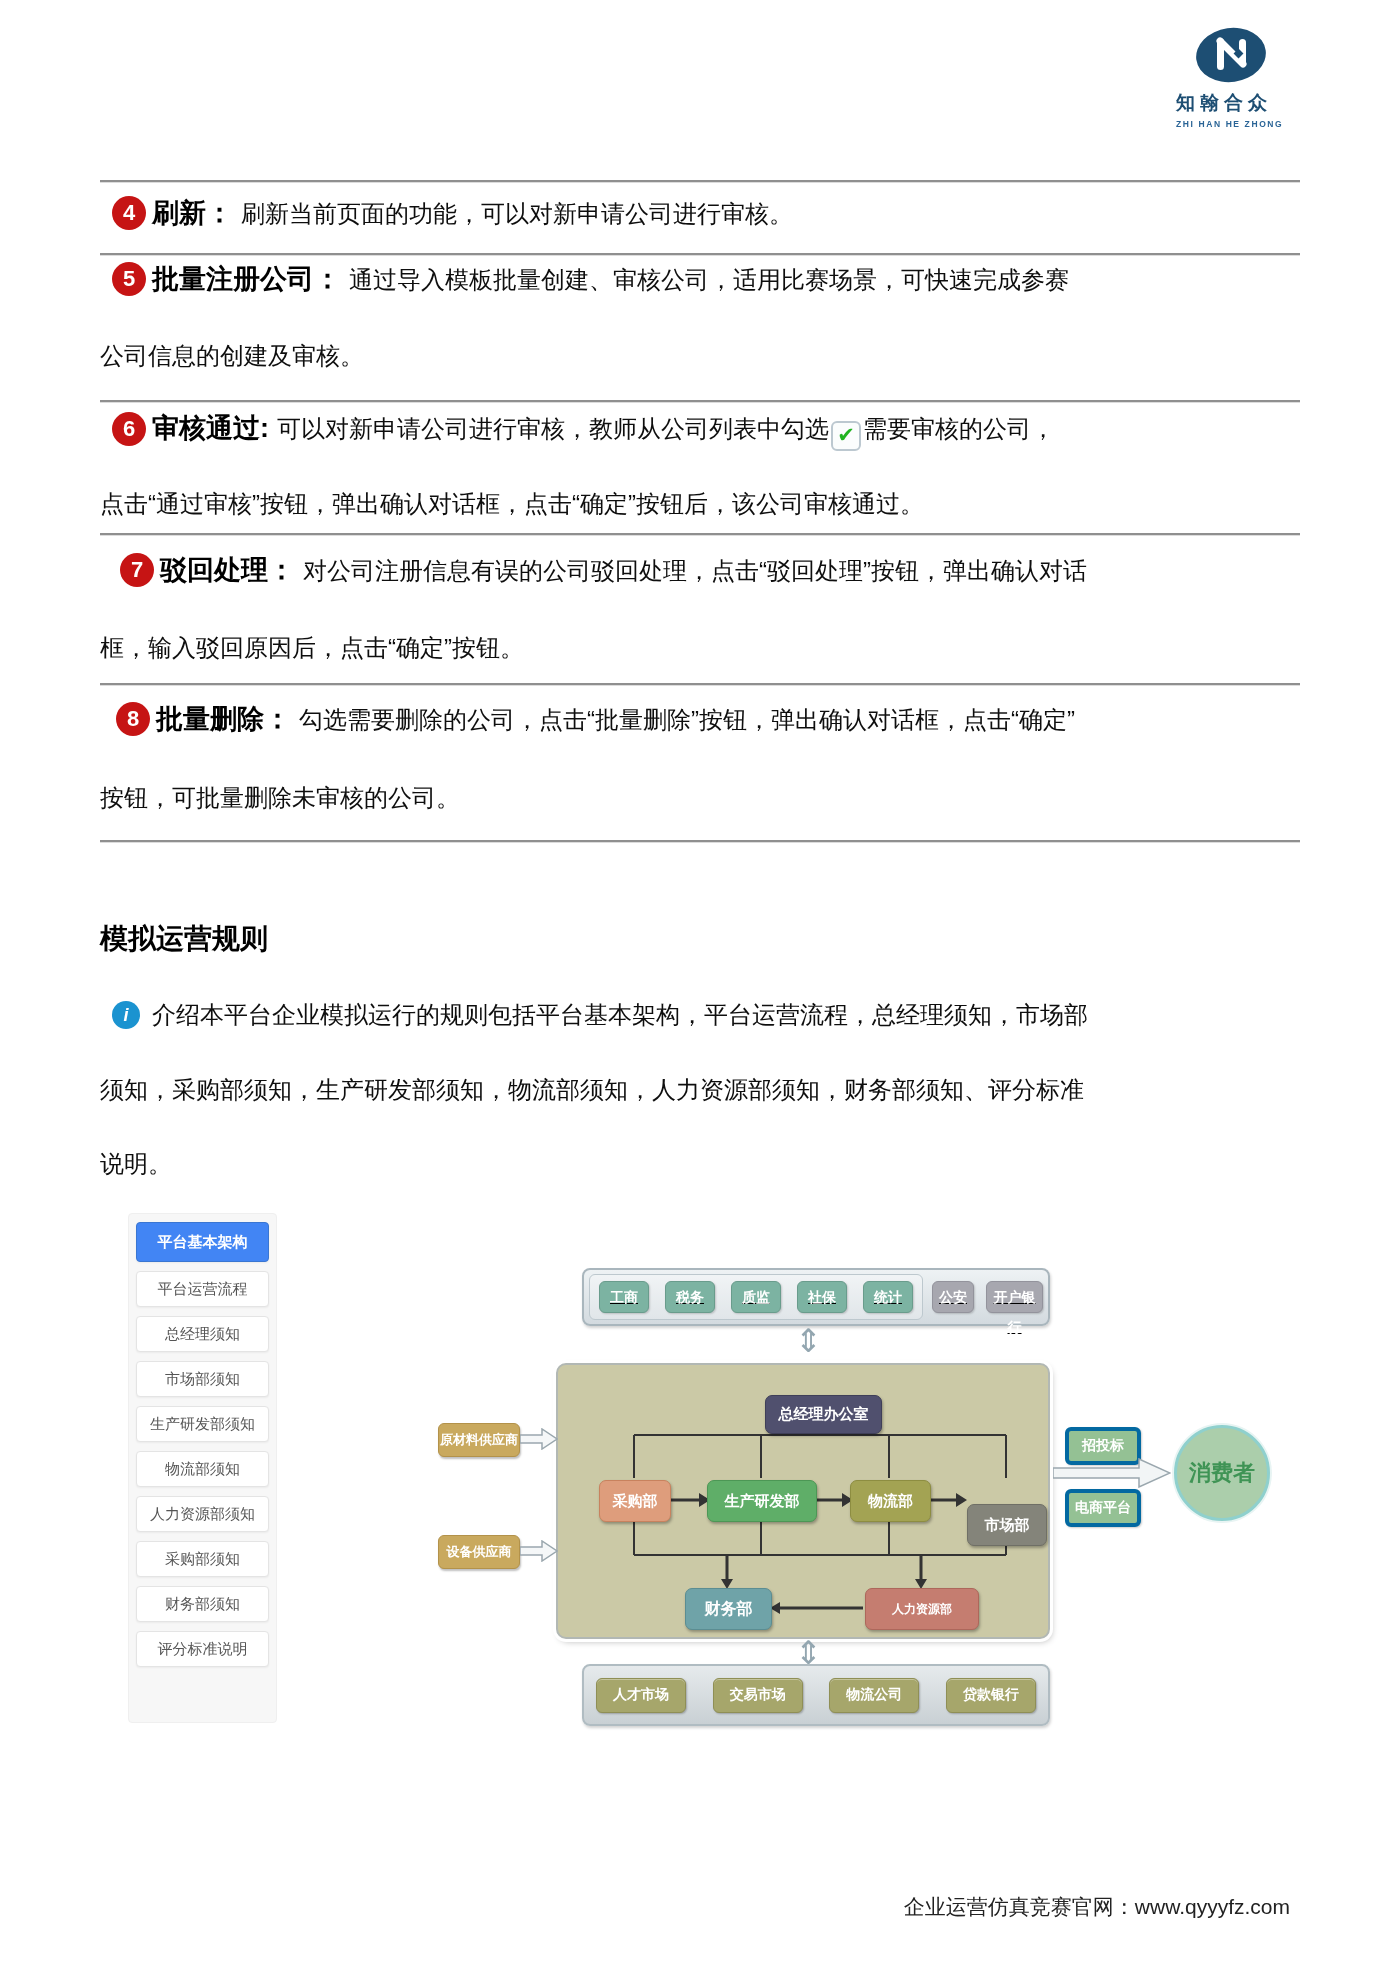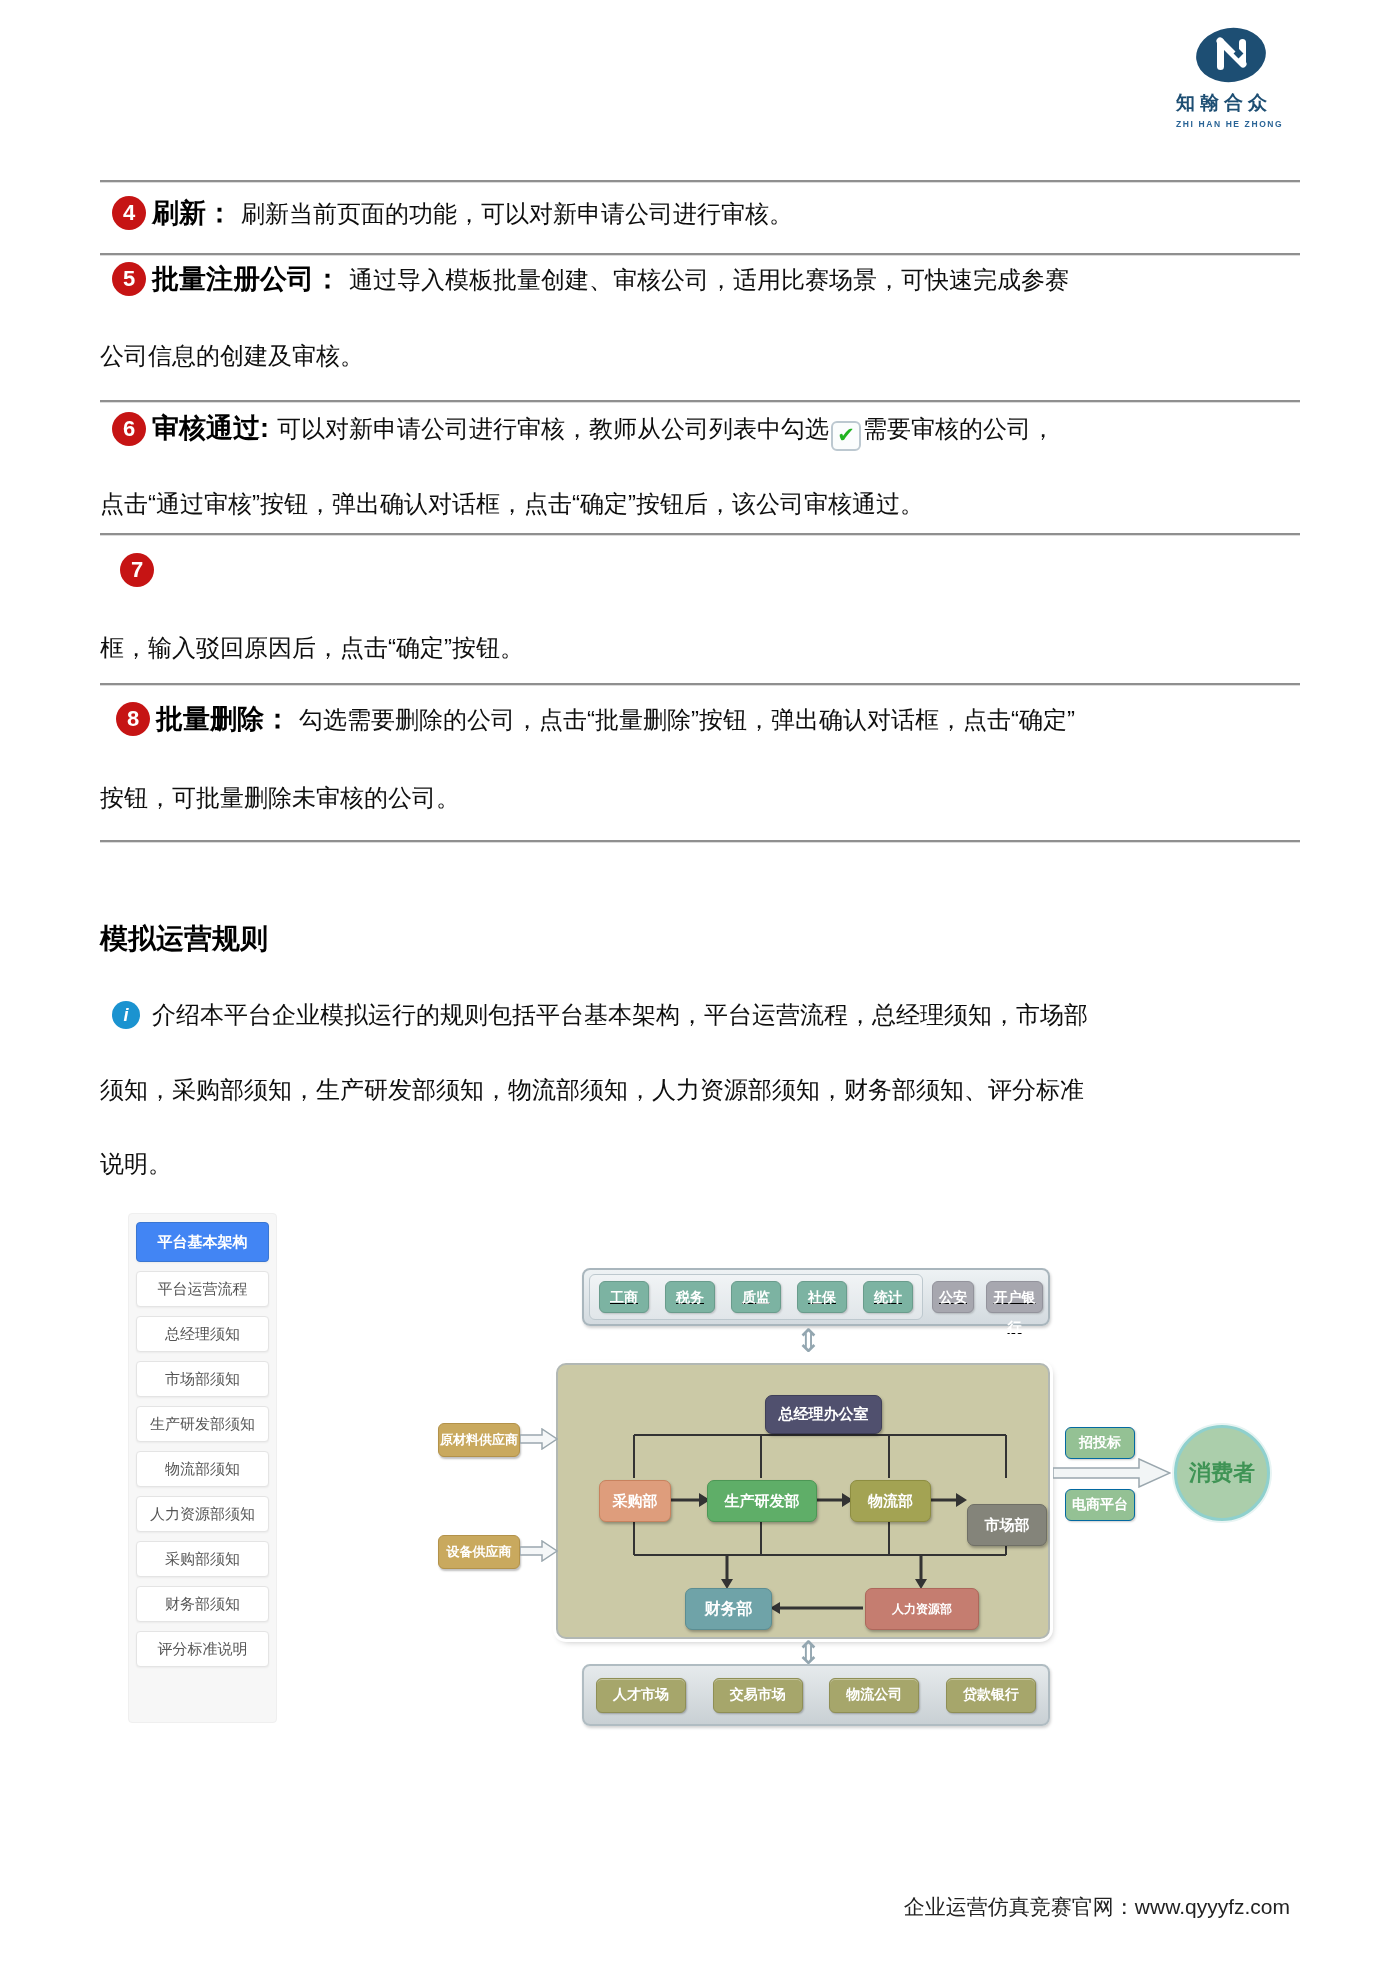--- a/index.html
+++ b/index.html
@@ -61,21 +61,21 @@
   .d-purchase{background:#de9d7c;border:1px solid #c8825e;}
   .d-prod{background:#5fae68;border:1px solid #4c9755;}
   .d-logi{background:#a3a353;border:1px solid #8d8d41;}
   .d-market{background:#84847a;border:1px solid #6f6f66;margin-top:24px;}
   .d-fin{background:#6fa3a8;border:1px solid #5b8d92;font-size:16px;}
   .d-hr{background:#c57d70;border:1px solid #ad675b;font-size:12px;}
 
   .supplier{position:absolute;width:80px;height:32px;background:#c9a95e;border:1px solid #b3924a;border-radius:6px;
             color:#fff;font-size:13px;font-weight:bold;display:flex;align-items:center;justify-content:center;
             box-shadow:1px 2px 2px rgba(0,0,0,.25);}
-  .channel{position:absolute;width:68px;height:30px;background:#94c194;border:1px solid #0369a1;border-radius:6px;
+  .channel{position:absolute;width:68px;height:30px;background:#94c194;border:4px solid #0369a1;border-radius:6px;
            color:#fff;font-size:14px;font-weight:bold;display:flex;align-items:center;justify-content:center;
            box-shadow:1px 1px 2px rgba(0,0,0,.2);}
   .consumer{position:absolute;left:897px;top:212px;width:96px;height:96px;border-radius:50%;background:#abceab;
             border:3px solid #8fd0cd;box-sizing:border-box;color:#3f9455;font-size:22px;font-weight:bold;
             display:flex;align-items:center;justify-content:center;box-shadow:0 0 0 2px #e8f4f3;}
   .blockarrow{position:absolute;}
 
   .ext{position:absolute;left:305px;top:451px;width:468px;height:62px;border:2px solid #b0bcc2;border-radius:8px;
        background:linear-gradient(#e6eaec,#c9d0d4);display:flex;align-items:center;justify-content:space-between;
        padding:0 12px;box-sizing:border-box;box-shadow:1px 2px 3px rgba(0,0,0,.18);}
@@ -120,20 +120,23 @@
   </div>
   <div class="tline" style="left:100px;top:338px">公司信息的创建及审核。</div>
 
   <div class="badge" style="left:112px;top:412px">6</div>
   <div class="tline" style="left:152px;top:410px">
     <span class="lbl">审核通过:</span><span>可以对新申请公司进行审核，教师从公司列表中勾选</span><span class="chk"><span>✔</span></span><span>需要审核的公司，</span>
   </div>
   <div class="tline" style="left:100px;top:486px">点击“通过审核”按钮，弹出确认对话框，点击“确定”按钮后，该公司审核通过。</div>
 
   <div class="badge" style="left:120px;top:553px">7</div>
+  <div class="tline" style="left:160px;top:552px">
+    <span class="lbl">驳回处理：</span><span>对公司注册信息有误的公司驳回处理，点击“驳回处理”按钮，弹出确认对话</span>
+  </div>
   <div class="tline" style="left:100px;top:630px">框，输入驳回原因后，点击“确定”按钮。</div>
 
   <div class="badge" style="left:116px;top:702px">8</div>
   <div class="tline" style="left:156px;top:701px">
     <span class="lbl">批量删除：</span><span>勾选需要删除的公司，点击“批量删除”按钮，弹出确认对话框，点击“确定”</span>
   </div>
   <div class="tline" style="left:100px;top:780px">按钮，可批量删除未审核的公司。</div>
 
   <div class="h2" style="top:920px">模拟运营规则</div>
   <div class="info-icon" style="left:112px;top:1001px">

